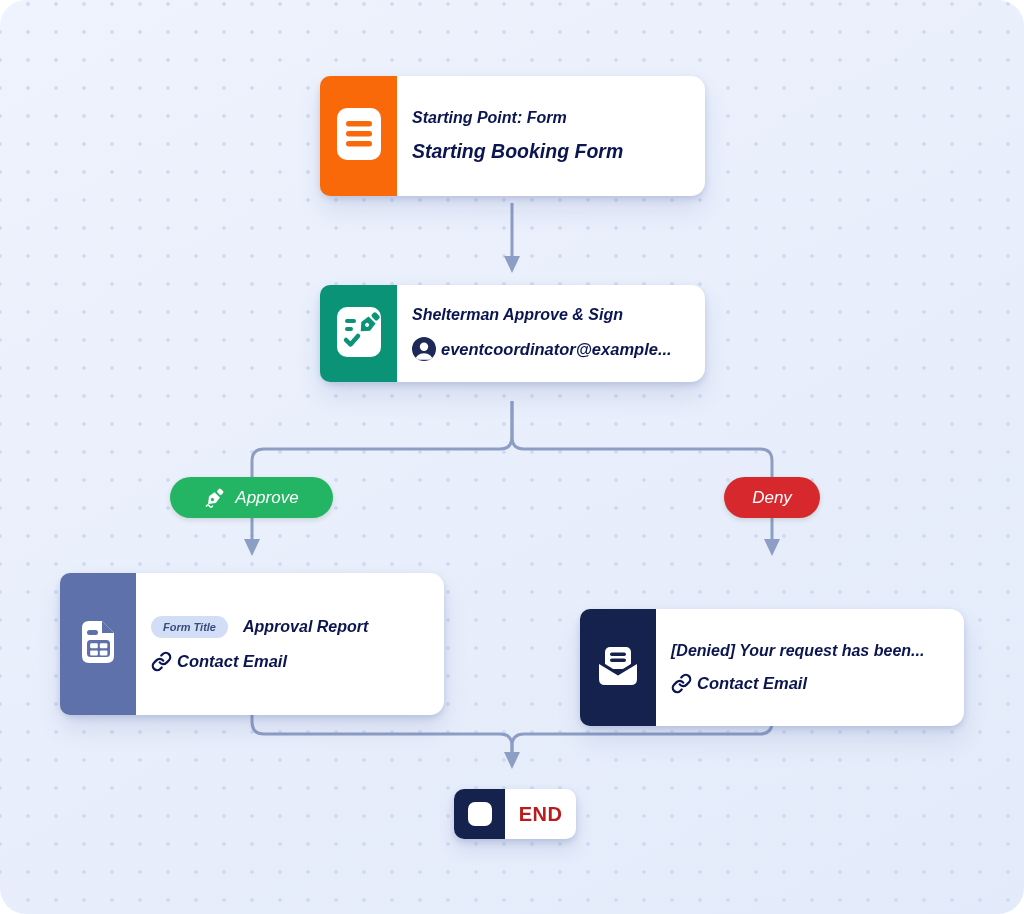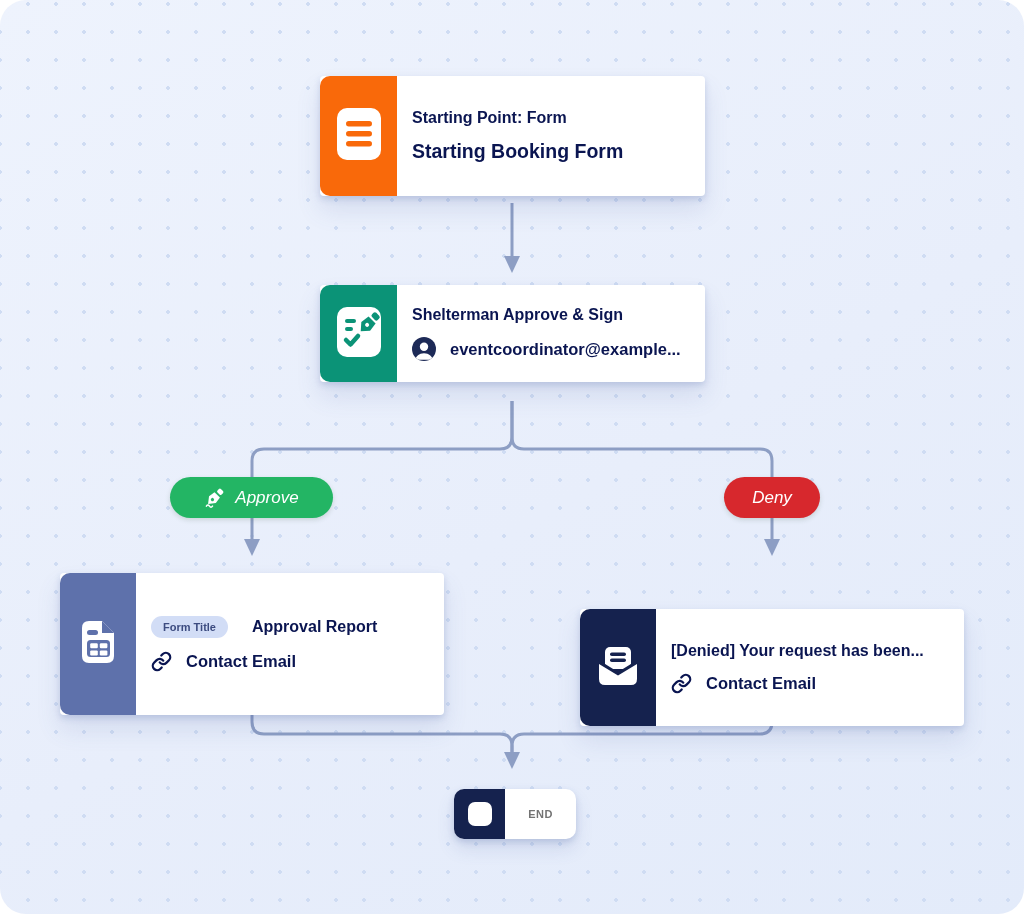--- a/index.html
+++ b/index.html
@@ -7,56 +7,56 @@
   #canvas {
     position: relative; width: 1024px; height: 914px; border-radius: 26px; overflow: hidden;
     background-image:
       radial-gradient(#cfdcf3 1.6px, rgba(0,0,0,0) 2px),
       linear-gradient(150deg, #eef3fd 0%, #e8eefb 55%, #e3ebfa 100%);
     background-size: 28px 28px, 100% 100%;
     background-position: 14px 18px, 0 0;
   }
   #connectors { position: absolute; left: 0; top: 0; z-index: 1; }
   .node {
-    position: absolute; z-index: 2; display: flex; background: #ffffff; border-radius: 4px;
+    position: absolute; z-index: 2; display: flex; background: #ffffff; border-radius: 14px;
     box-shadow: 0 3px 6px rgba(78,100,163,.22), 0 14px 24px rgba(78,100,163,.14);
-    color: #0a1551; cursor: pointer;
+    color: #0a1551; cursor: pointer; font-style: italic;
   }
   .accent {
     flex: 0 0 auto; display: flex; align-items: center; justify-content: center;
     border-radius: 10px 0 0 10px;
   }
   .accent.orange { background: #f9690a; width: 77px; }
   .accent.teal   { background: #0b9377; width: 77px; }
   .accent.slate  { background: #5e71ab; width: 76px; }
   .accent.navy   { background: #15224e; width: 76px; }
   .content { flex: 1; display: flex; flex-direction: column; justify-content: center; gap: 13px; padding: 8px 10px 8px 15px; overflow: hidden; }
   .kicker { font-size: 16px; font-weight: 700; white-space: nowrap; }
   .big-title { font-size: 19.5px; font-weight: 700; white-space: nowrap; }
-  .row { display: flex; align-items: center; gap: 14px; white-space: nowrap; }
+  .row { display: flex; align-items: center; gap: 5px; white-space: nowrap; }
   .row-title { font-size: 16px; font-weight: 700; white-space: nowrap; }
   .row-text { font-size: 16.5px; font-weight: 700; white-space: nowrap; }
   .badge {
     display: inline-block; background: #d2ddf6; color: #3d4c80; font-size: 11px; font-weight: 700;
     padding: 5px 12px; border-radius: 13px; margin-right: 10px; white-space: nowrap;
   }
   .pill {
     position: absolute; z-index: 3; display: flex; align-items: center; justify-content: center; gap: 8px;
     height: 41px; border-radius: 21px; color: #ffffff; font-size: 17px; font-weight: 500;
     box-shadow: 0 2px 5px rgba(60,90,60,.18); cursor: pointer; font-style: italic;
   }
   #approve-pill { left: 170px; top: 477px; width: 163px; background: #23b564; }
   #deny-pill    { left: 724px; top: 477px; width: 96px;  background: #d7282d; }
   #end-node { position: absolute; left: 454px; top: 789px; width: 122px; height: 50px; z-index: 2;
     display: flex; background: #ffffff; border-radius: 10px;
     box-shadow: 0 3px 6px rgba(78,100,163,.22), 0 10px 18px rgba(78,100,163,.14); cursor: pointer; }
   #end-node .accent { width: 51px; border-radius: 10px 0 0 10px; background: #15224e; }
   .stop-square { width: 24px; height: 24px; border-radius: 7px; background: #ffffff; }
   #end-node .end-label { flex: 1; display: flex; align-items: center; justify-content: center;
-    font-size: 11px; font-weight: 700; letter-spacing: .5px; color: #737373; }
+    font-size: 20px; font-weight: 700; letter-spacing: .5px; color: #b91c1c; }
   #start-node    { left: 320px; top: 76px;  width: 385px; height: 120px; }
   #approval-node { left: 320px; top: 285px; width: 385px; height: 97px; }
   #approved-node { left: 60px;  top: 573px; width: 384px; height: 142px; }
   #denied-node   { left: 580px; top: 573px; width: 384px; height: 117px; margin-top: 36px; }
 </style>
 </head>
 <body>
 
 <div id="canvas">
 

